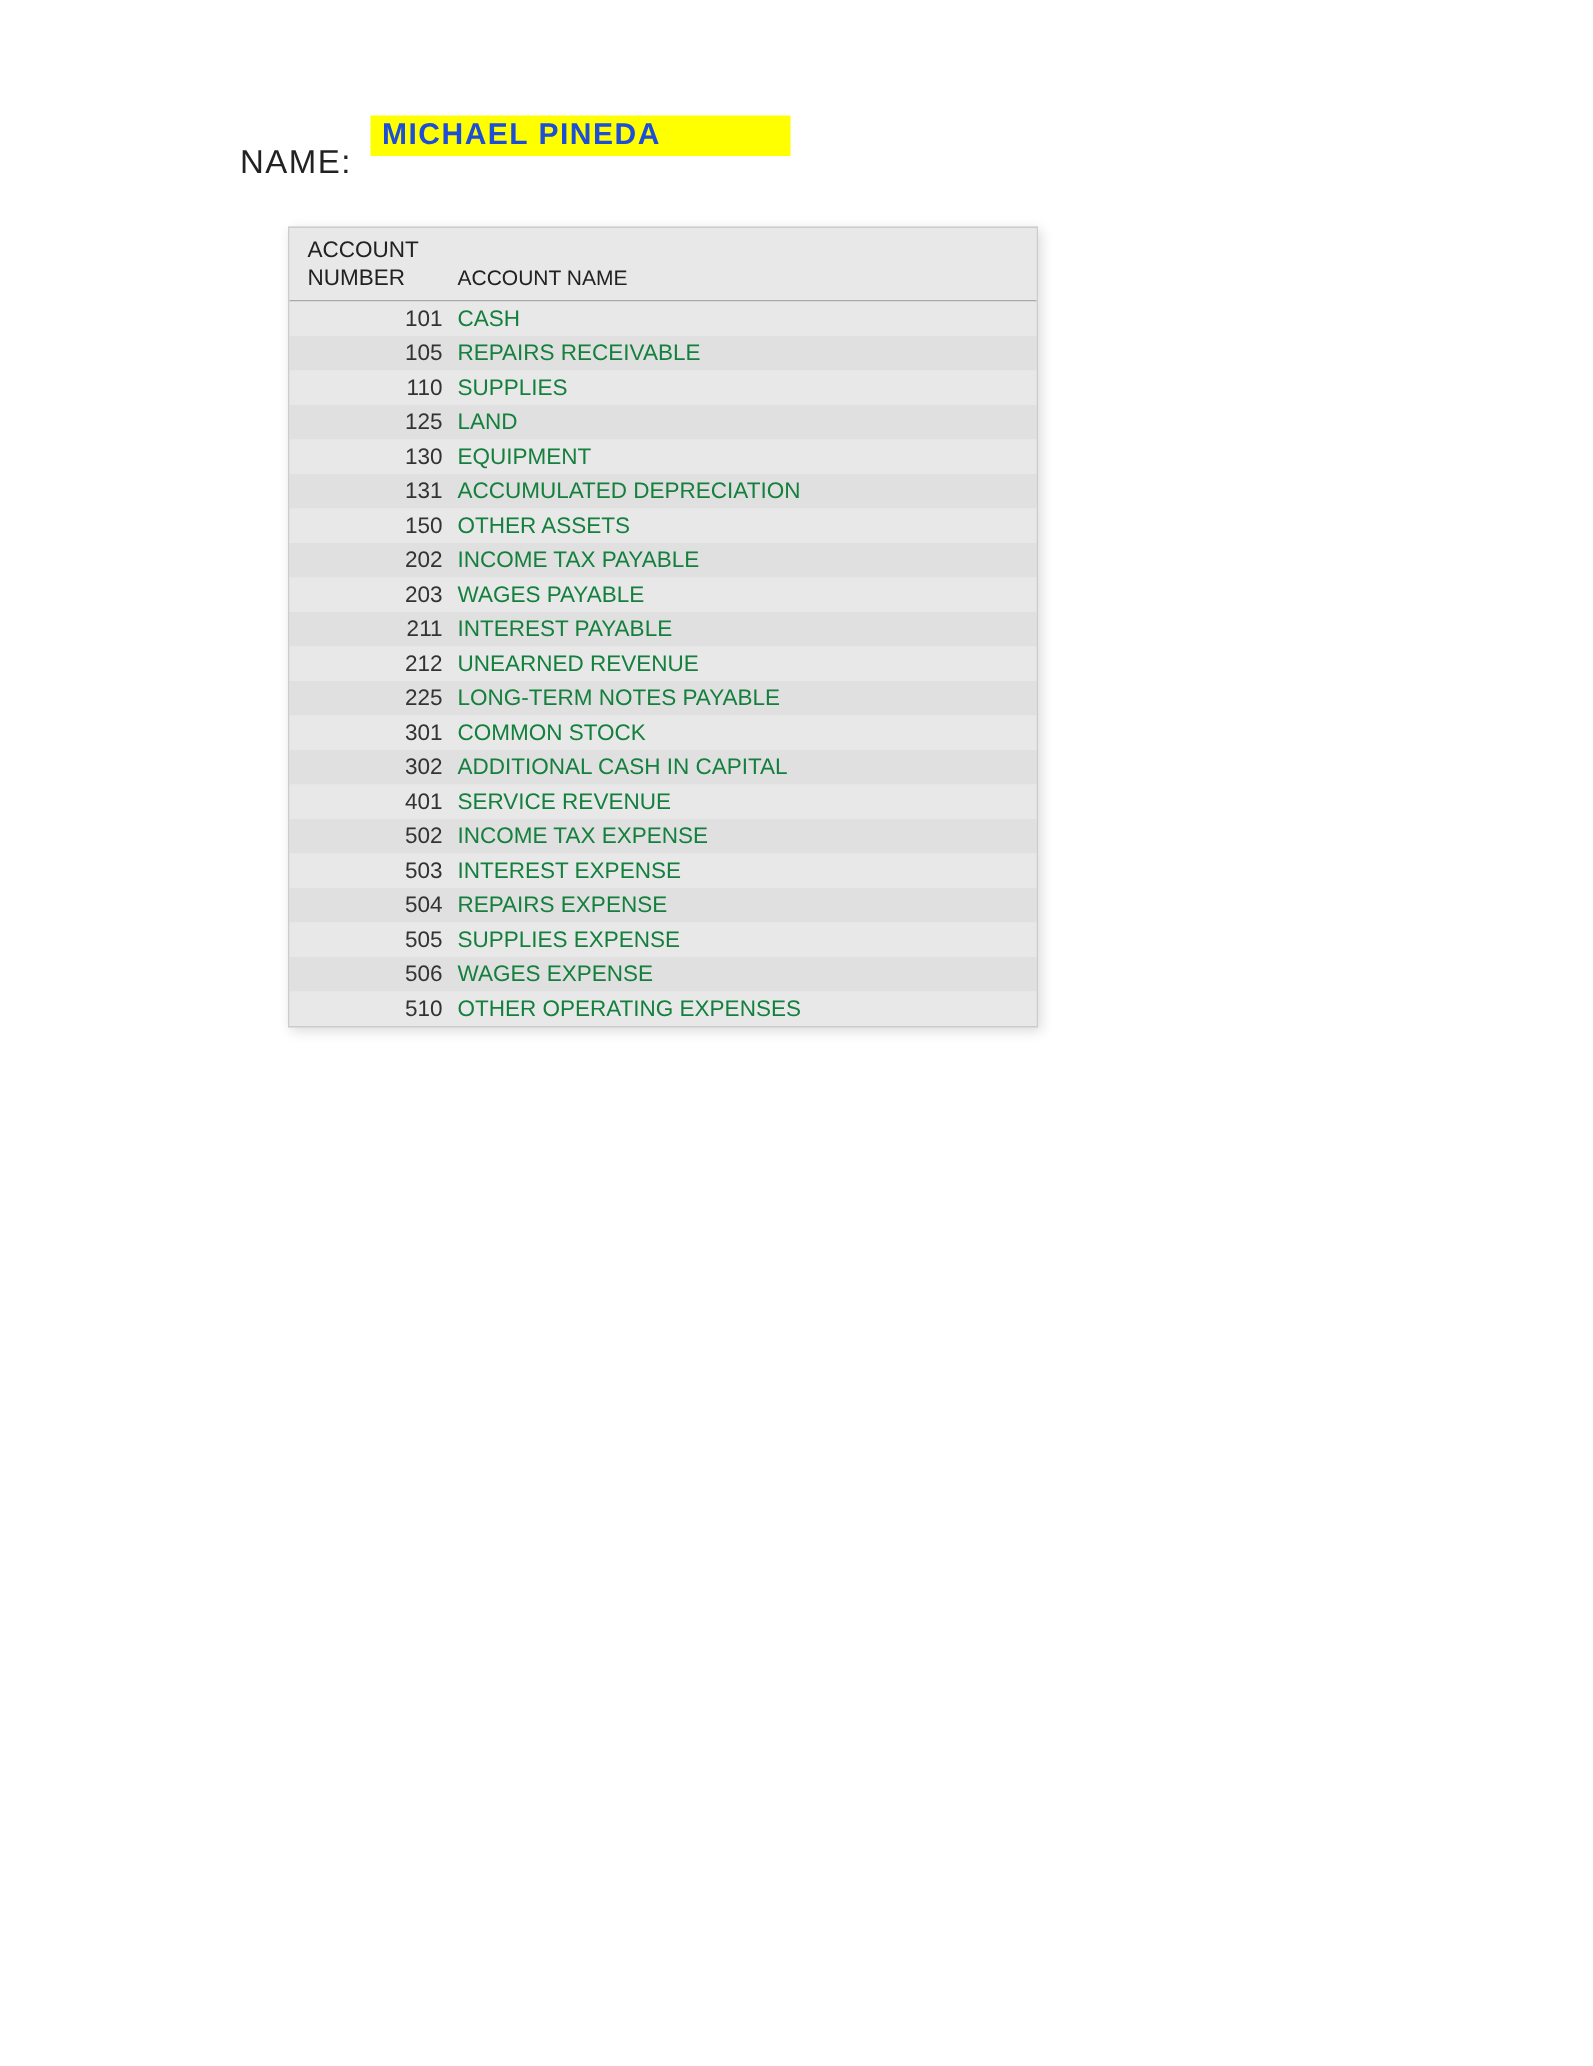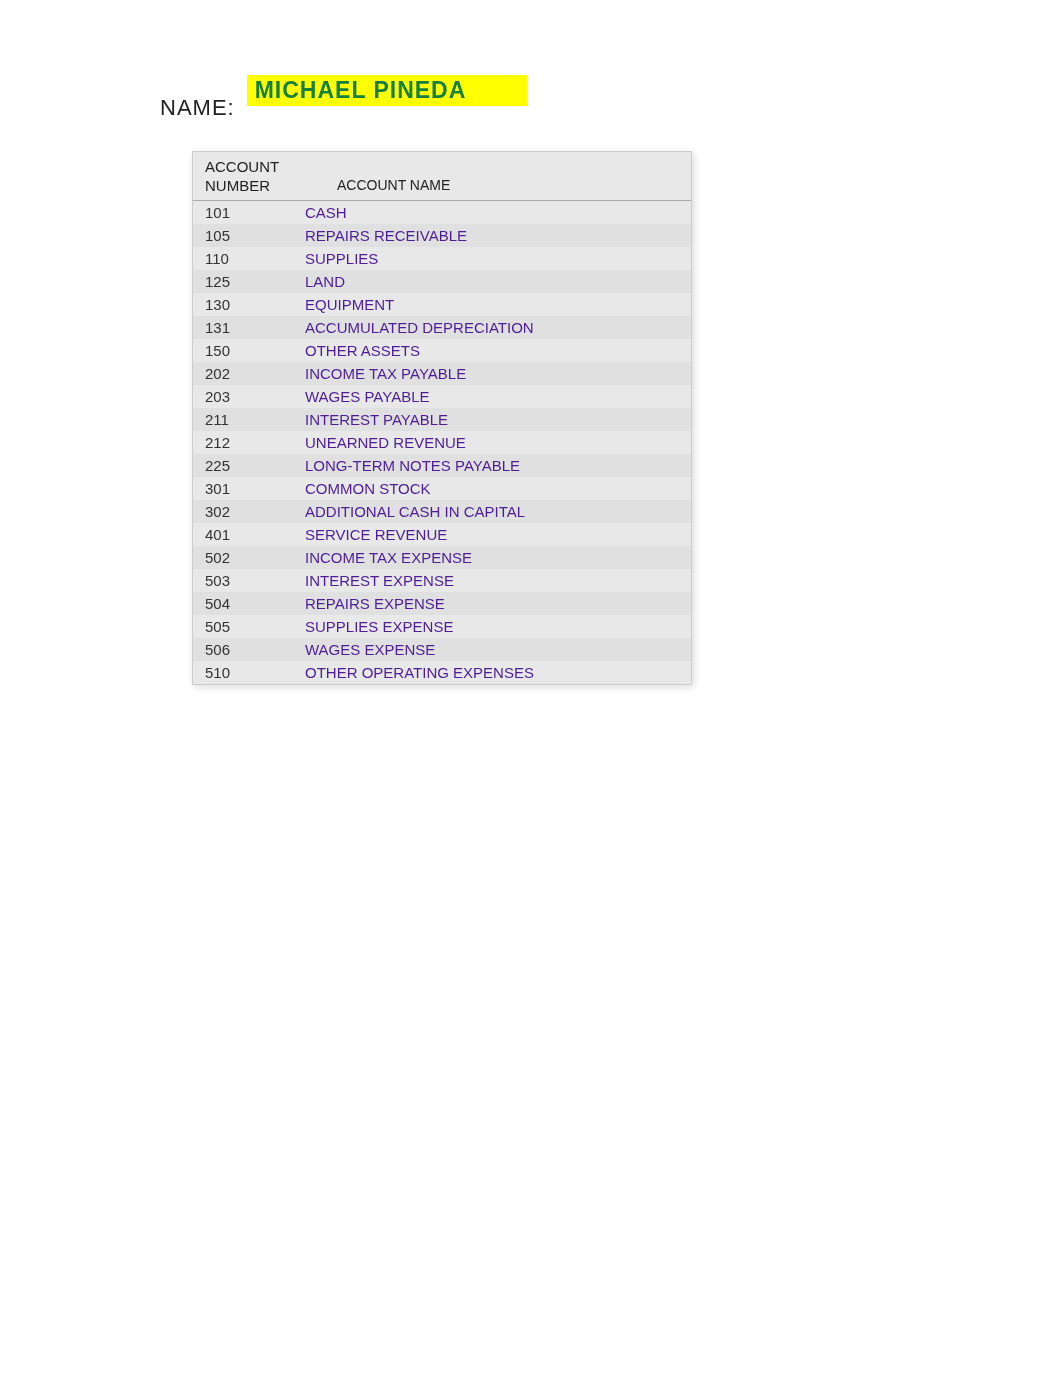--- a/index.html
+++ b/index.html
@@ -27,23 +27,23 @@
     .name-label {
       font-size: 22px;
       font-weight: normal;
       color: #222;
       margin-right: 12px;
       letter-spacing: 1px;
       margin-top: 35px;
     }
 
     .name-value {
-      font-size: 23px;
+      font-size: 20px;
       font-weight: bold;
-      color: #15803d;
+      color: #1d4ed8;
       background-color: #ffff00;
       padding: 2px 8px;
       letter-spacing: 1px;
       min-width: 280px;
     }
 
     .table-container {
       margin-left: 112px;
       background-color: #e8e8e8;
       border: 1px solid #ccc;
@@ -62,21 +62,20 @@
       font-size: 15px;
       font-weight: normal;
       color: #222;
     }
 
     .table-subheader-row {
       display: flex;
       padding: 0 12px 6px 12px;
       border-bottom: 1.5px solid #aaa;
       background-color: #e8e8e8;
-      gap: 32px;
     }
 
     .col-number-header {
       width: 100px;
       font-size: 15px;
       font-weight: normal;
       color: #222;
     }
 
     .col-name-header {
@@ -92,27 +91,27 @@
     }
 
     .table-row:nth-child(even) {
       background-color: #e0e0e0;
     }
 
     .col-number {
       width: 100px;
       font-size: 15px;
       color: #333;
-      text-align: left;
-      padding-right: 0;
+      text-align: right;
+      padding-right: 10px;
     }
 
     .col-name {
       font-size: 15px;
-      color: #4c1d95;
+      color: #15803d;
     }
   </style>
 </head>
 <body>
 
 <div class="name-section">
   <span class="name-label">NAME:</span>
   <span class="name-value">MICHAEL PINEDA</span>
 </div>
 

